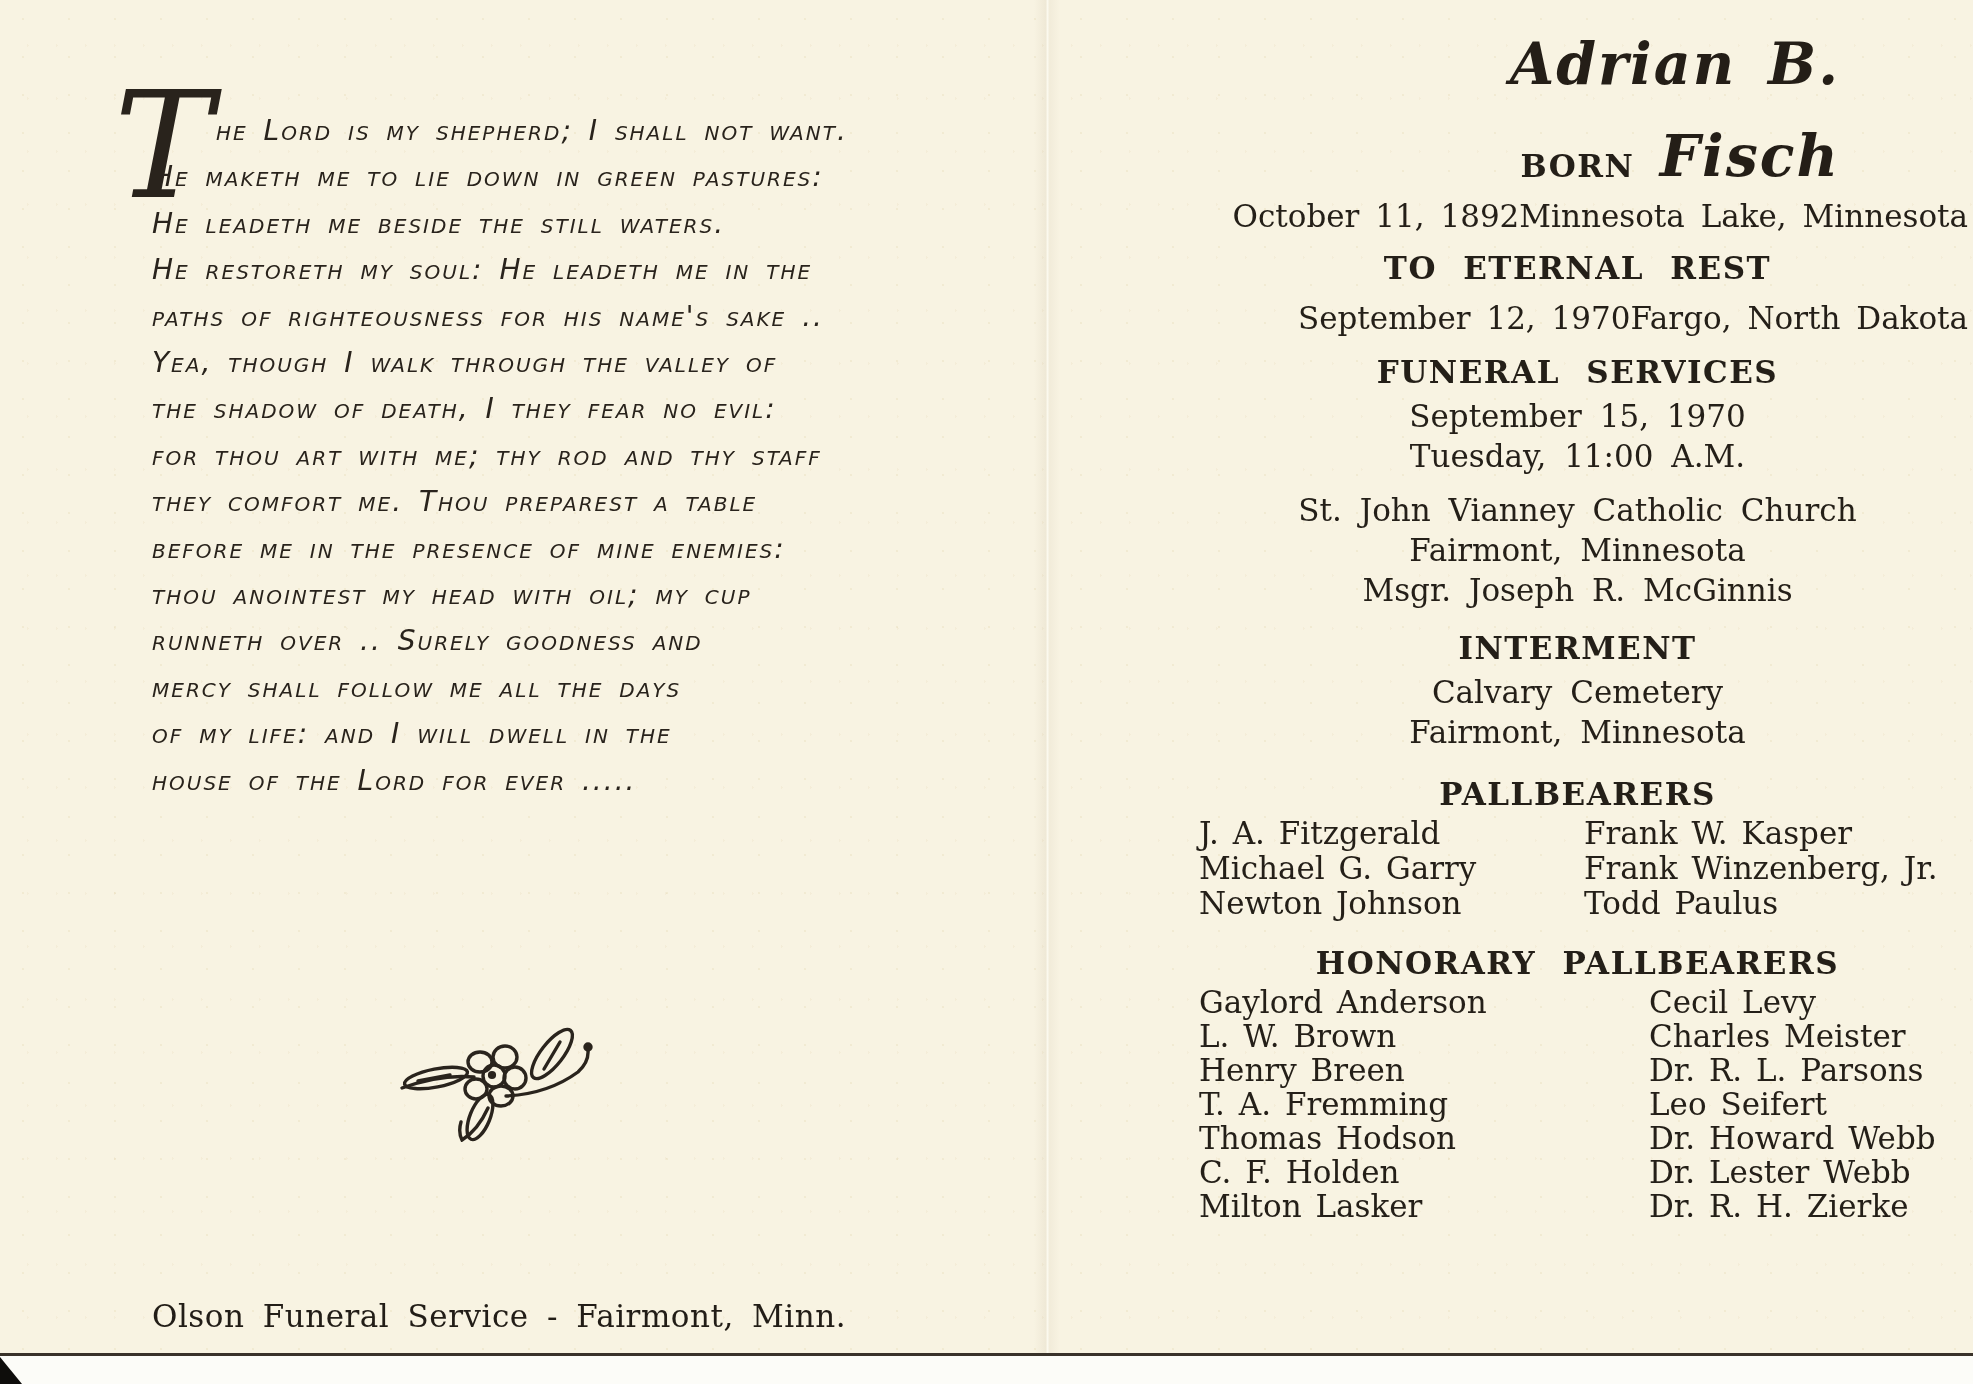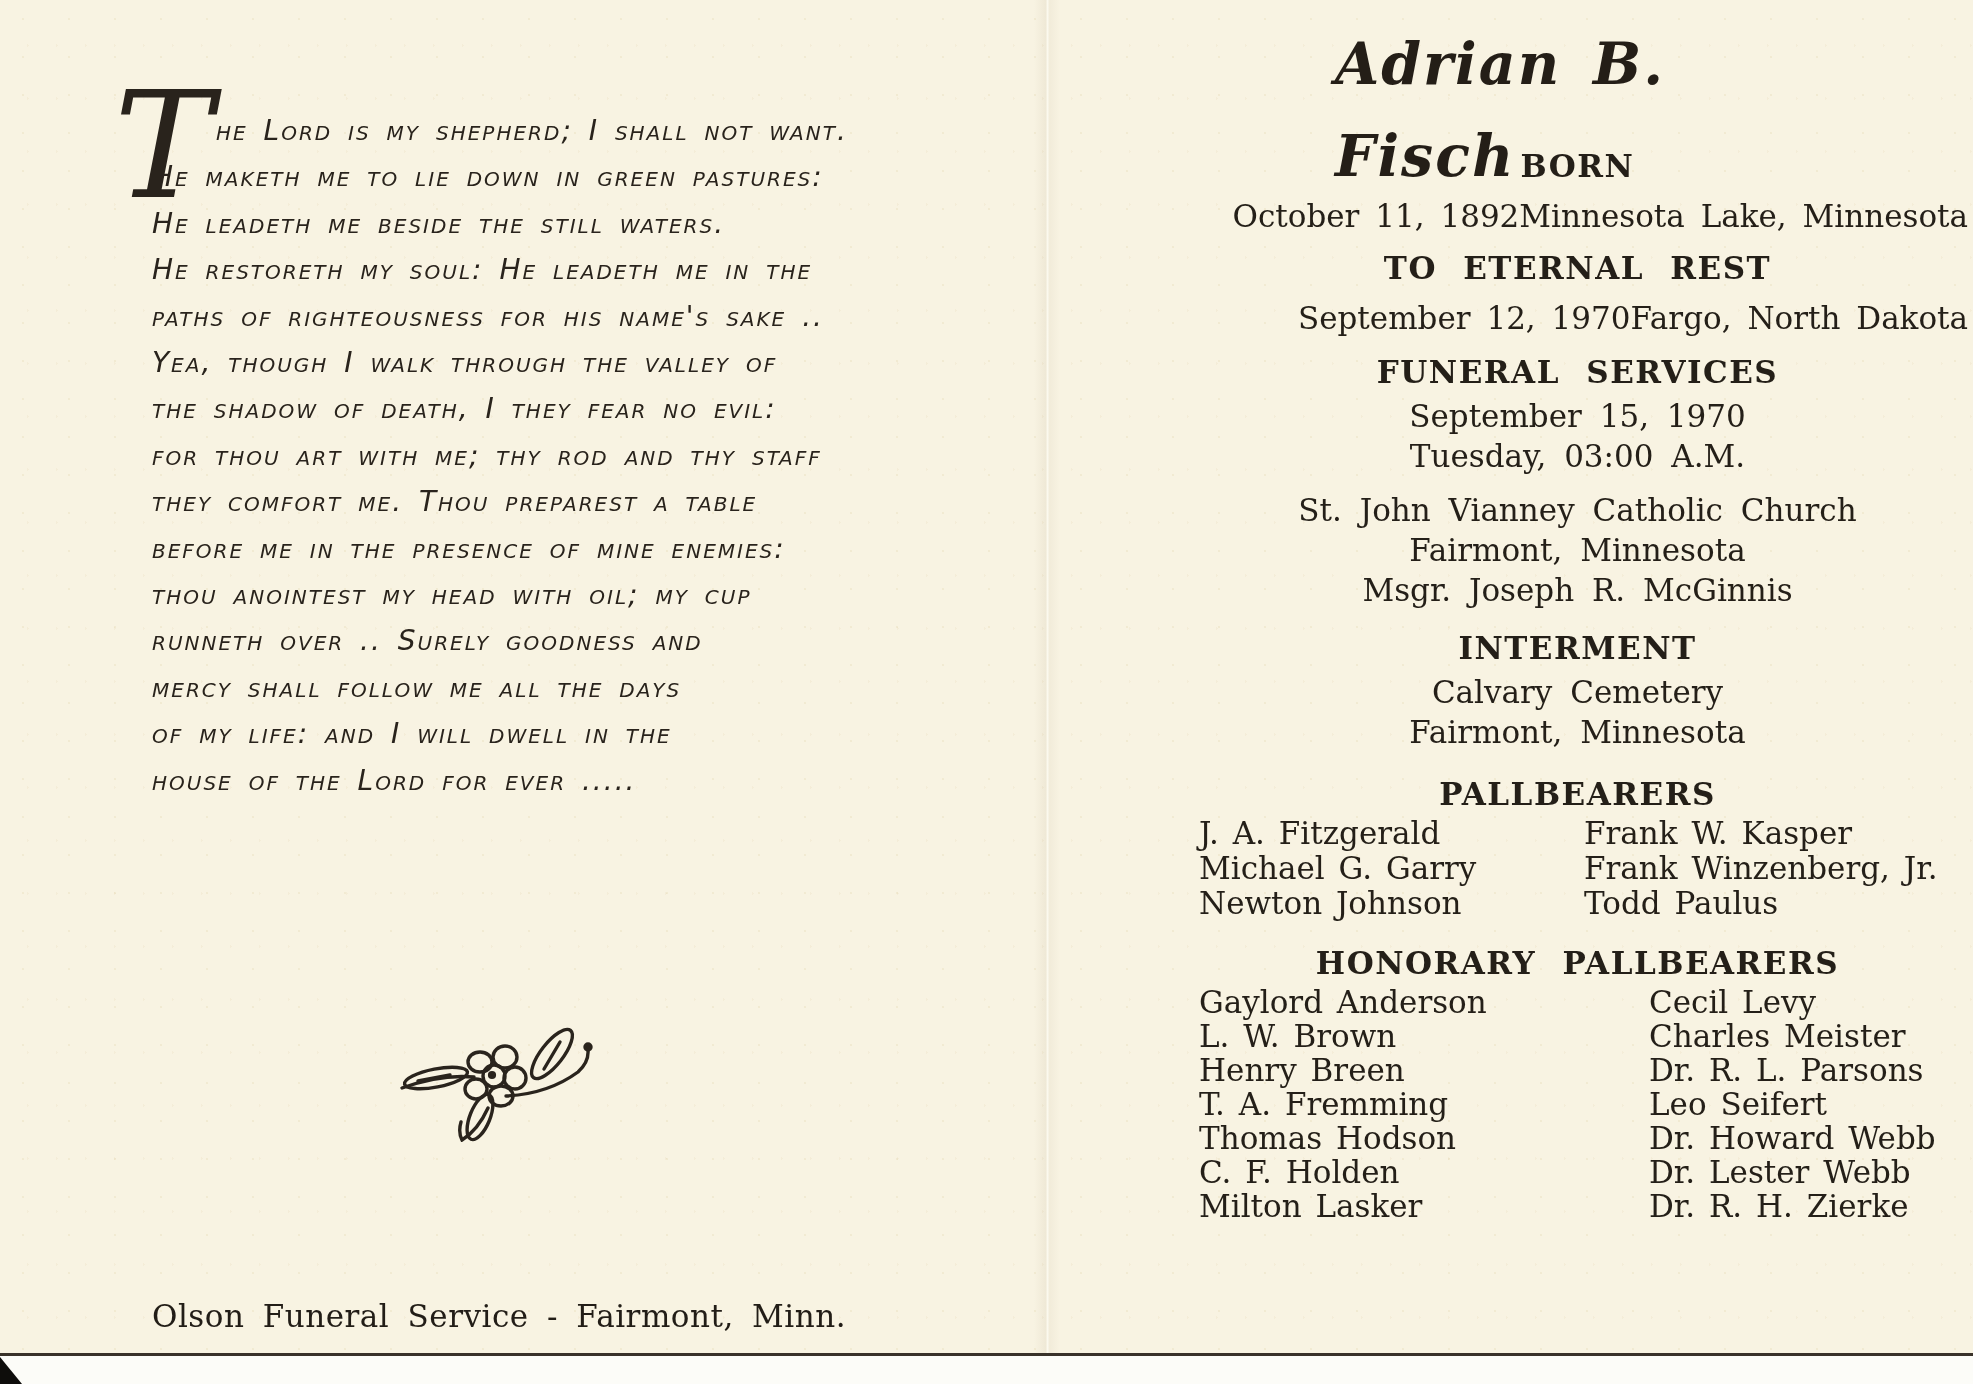--- a/index.html
+++ b/index.html
@@ -62,21 +62,21 @@
     position:absolute; left:152px; top:1298px;
     font-size:31px; letter-spacing:0.5px; word-spacing:8px; color:#221d17;
     white-space:nowrap;
   }
 
   
   .right-page { position:absolute; left:1050px; top:0; width:923px; height:1353px; }
 
   .deceased-title {
     position:absolute; left:285px; top:18px; width:505px;
-    text-align:left;
+    text-align:right;
     font-style:italic; font-weight:700; font-size:57px; line-height:92px;
     letter-spacing:2px; word-spacing:10px;
     color:#241e17;
   }
 
   .rp-content { position:absolute; left:135px; top:140px; width:785px; font-size:31px; color:#241f18; }
 
   .sec-heading {
     text-align:center; font-weight:700; font-size:31px; line-height:36px;
     letter-spacing:1.5px; word-spacing:14px; white-space:nowrap;
@@ -168,21 +168,21 @@
         </div>
 
         <h2 class="sec-heading h-eternal">TO ETERNAL REST</h2>
         <div class="date-row">
           <span>September 12, 1970</span>
           <span>Fargo, North Dakota</span>
         </div>
 
         <h2 class="sec-heading h-funeral">FUNERAL SERVICES</h2>
         <div class="center-line gap-sm">September 15, 1970</div>
-        <div class="center-line">Tuesday, 03:00 A.M.</div>
+        <div class="center-line">Tuesday, 11:00 A.M.</div>
         <div class="center-line gap-md">St. John Vianney Catholic Church</div>
         <div class="center-line">Fairmont, Minnesota</div>
         <div class="center-line">Msgr. Joseph R. McGinnis</div>
 
         <h2 class="sec-heading h-interment">INTERMENT</h2>
         <div class="center-line gap-sm">Calvary Cemetery</div>
         <div class="center-line">Fairmont, Minnesota</div>
 
         <h2 class="sec-heading h-pallbearers">PALLBEARERS</h2>
         <div class="name-grid pb-grid">

